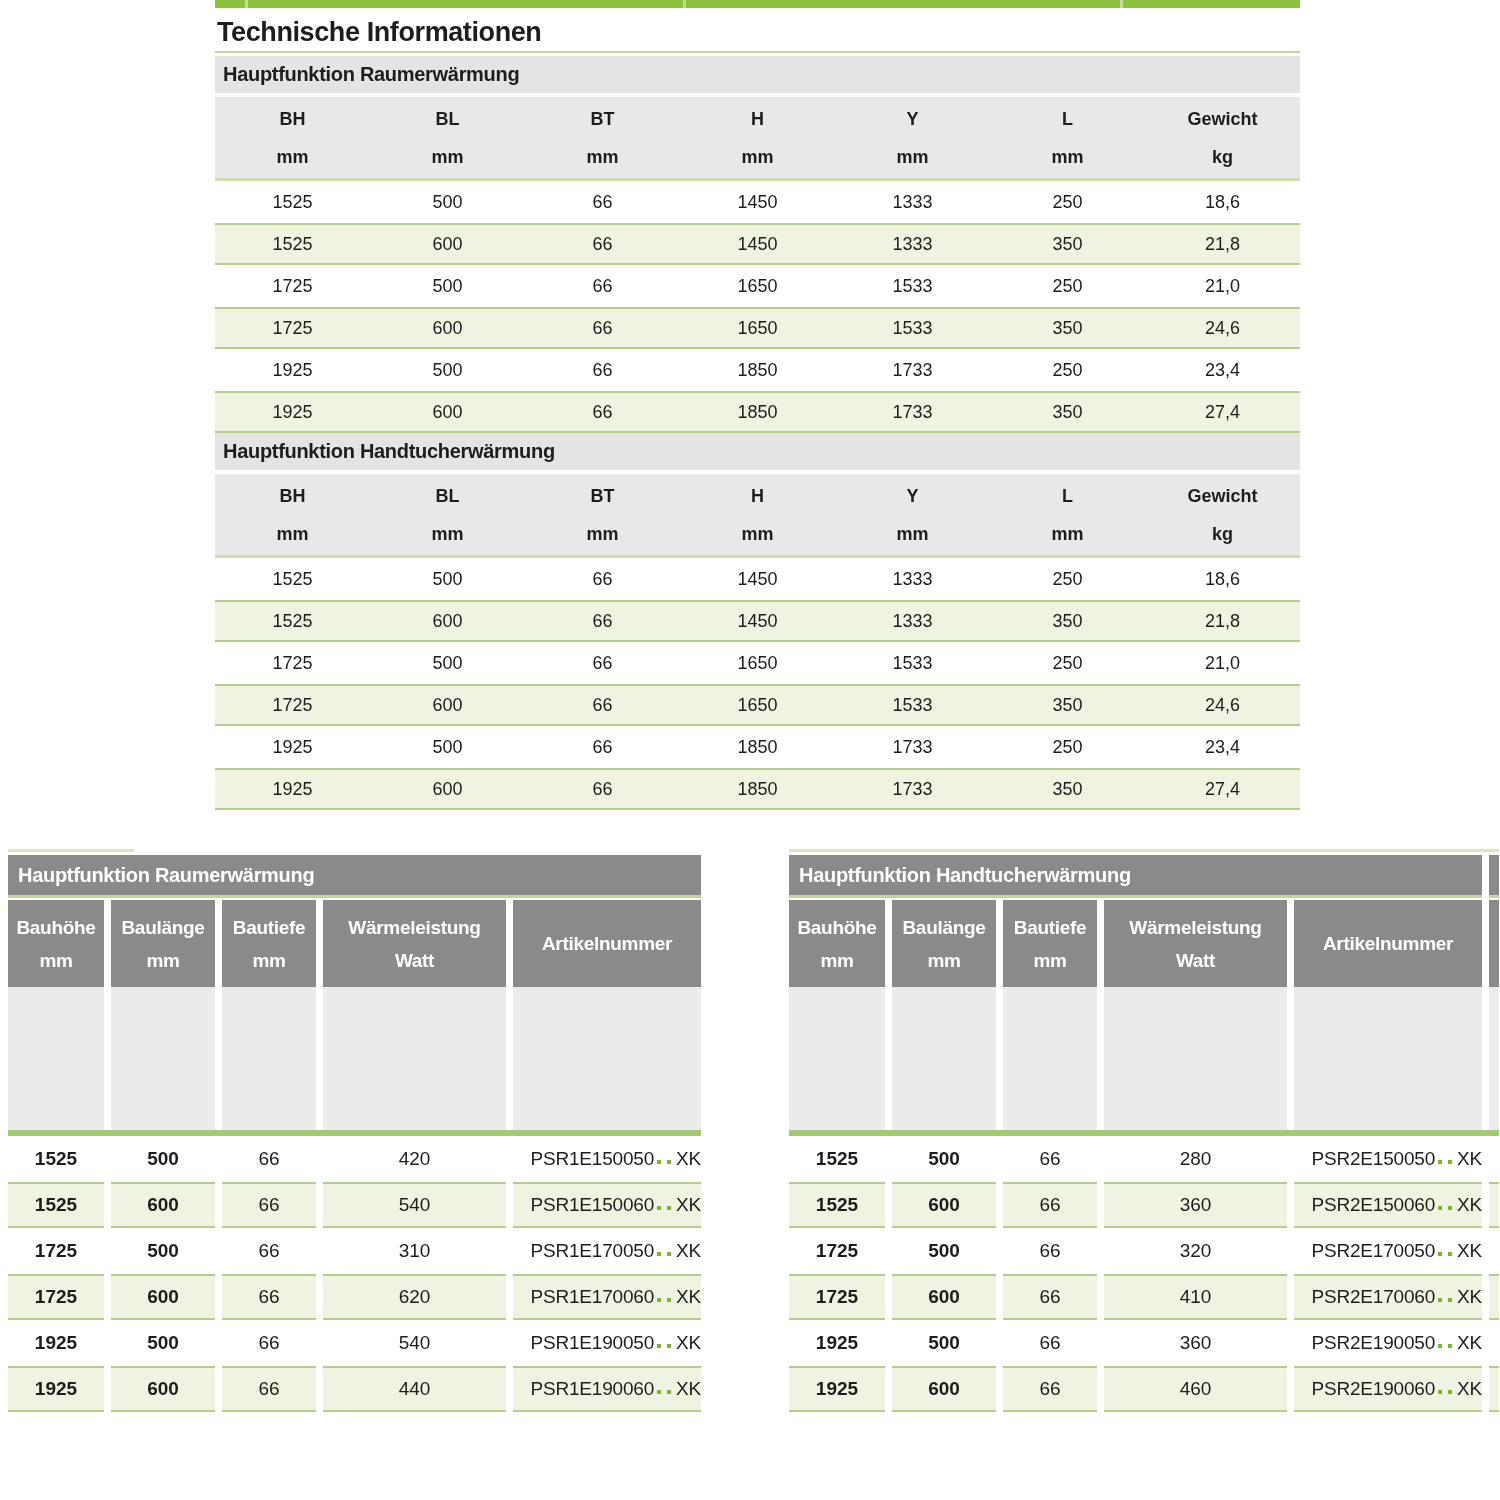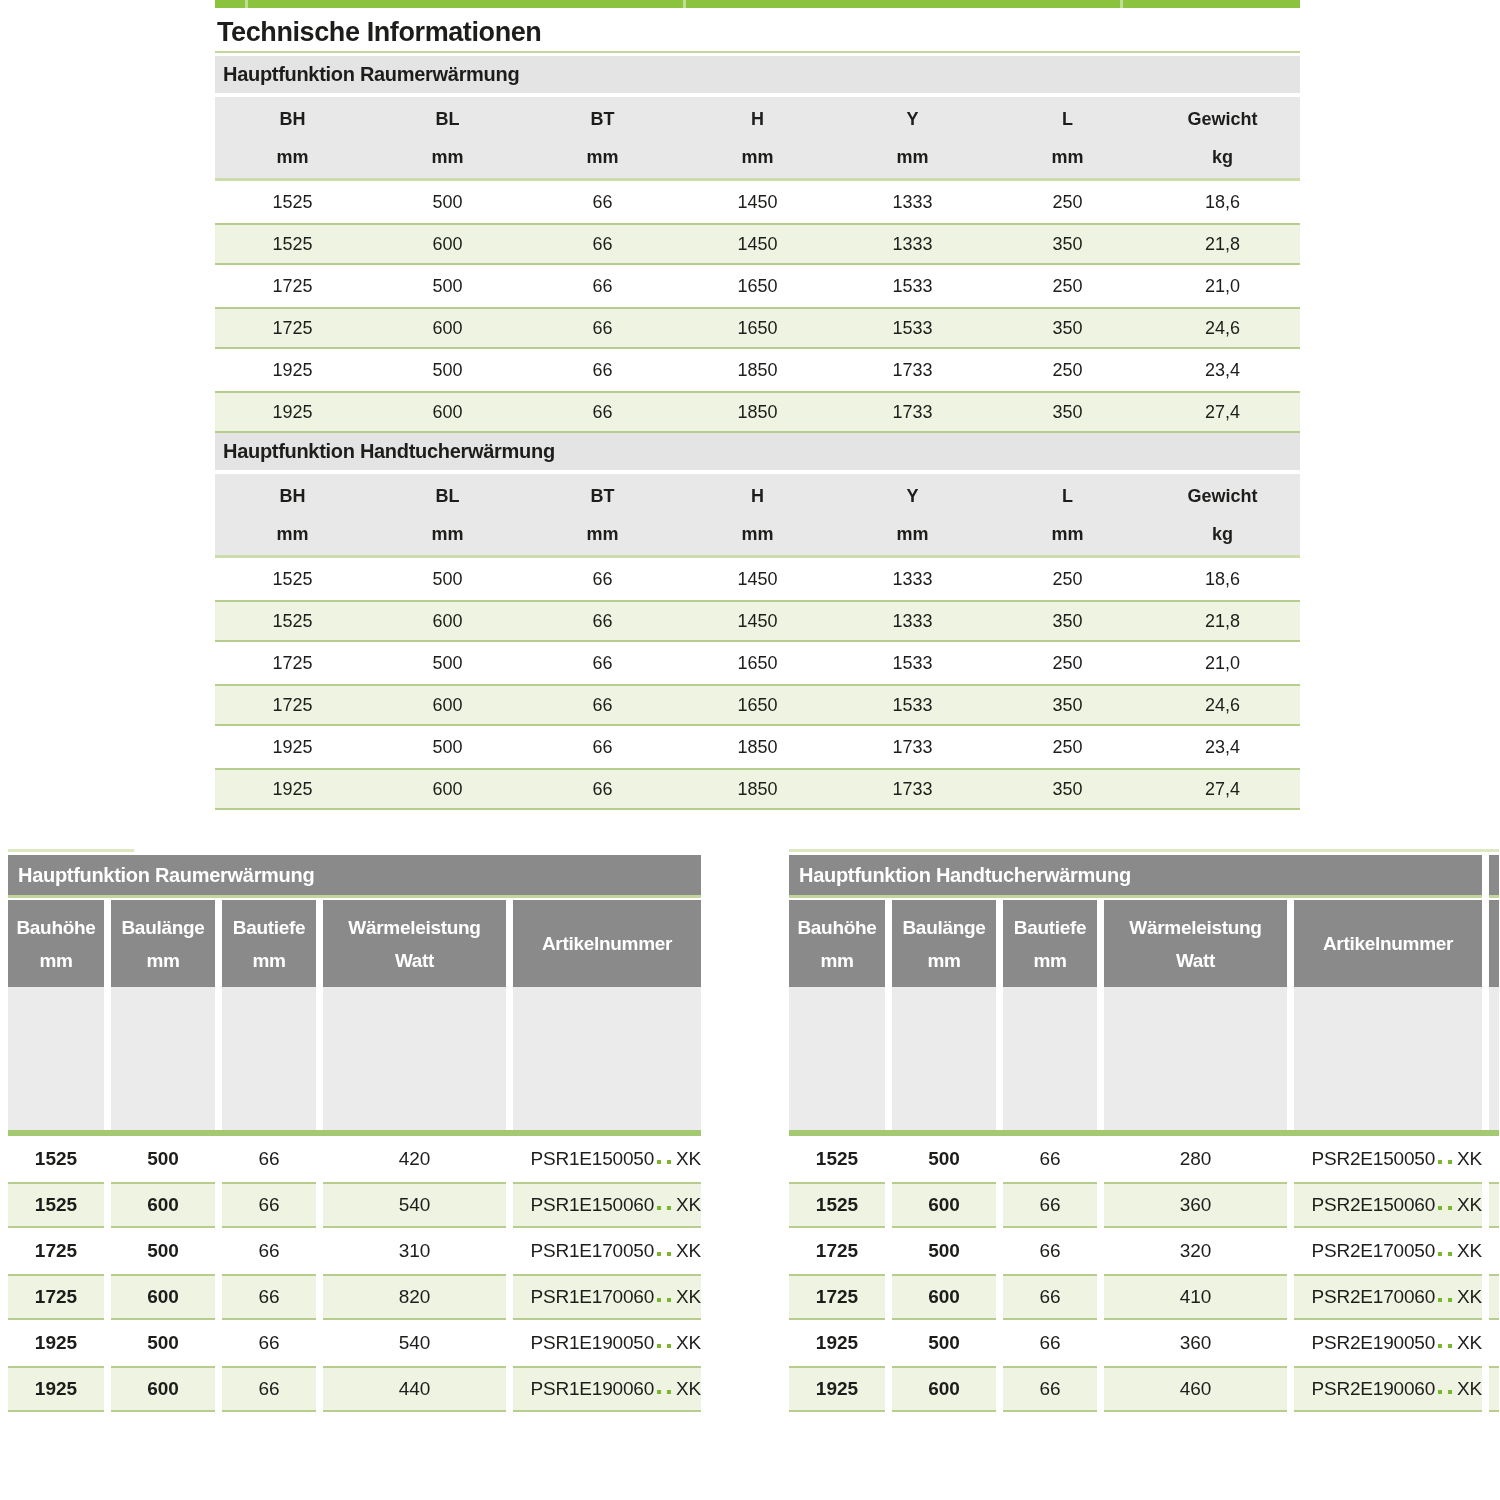--- a/index.html
+++ b/index.html
@@ -292,21 +292,21 @@
         <div class="bcell b">1725</div>
         <div class="bcell b">500</div>
         <div class="bcell">66</div>
         <div class="bcell">310</div>
         <div class="bcell art"><span class="code">PSR1E170050</span><i class="dot"></i><i class="dot"></i><span class="sfx">XK</span></div>
       </div>
       <div class="b-grid brow alt">
         <div class="bcell b">1725</div>
         <div class="bcell b">600</div>
         <div class="bcell">66</div>
-        <div class="bcell">820</div>
+        <div class="bcell">620</div>
         <div class="bcell art"><span class="code">PSR1E170060</span><i class="dot"></i><i class="dot"></i><span class="sfx">XK</span></div>
       </div>
       <div class="b-grid brow">
         <div class="bcell b">1925</div>
         <div class="bcell b">500</div>
         <div class="bcell">66</div>
         <div class="bcell">540</div>
         <div class="bcell art"><span class="code">PSR1E190050</span><i class="dot"></i><i class="dot"></i><span class="sfx">XK</span></div>
       </div>
       <div class="b-grid brow alt">

